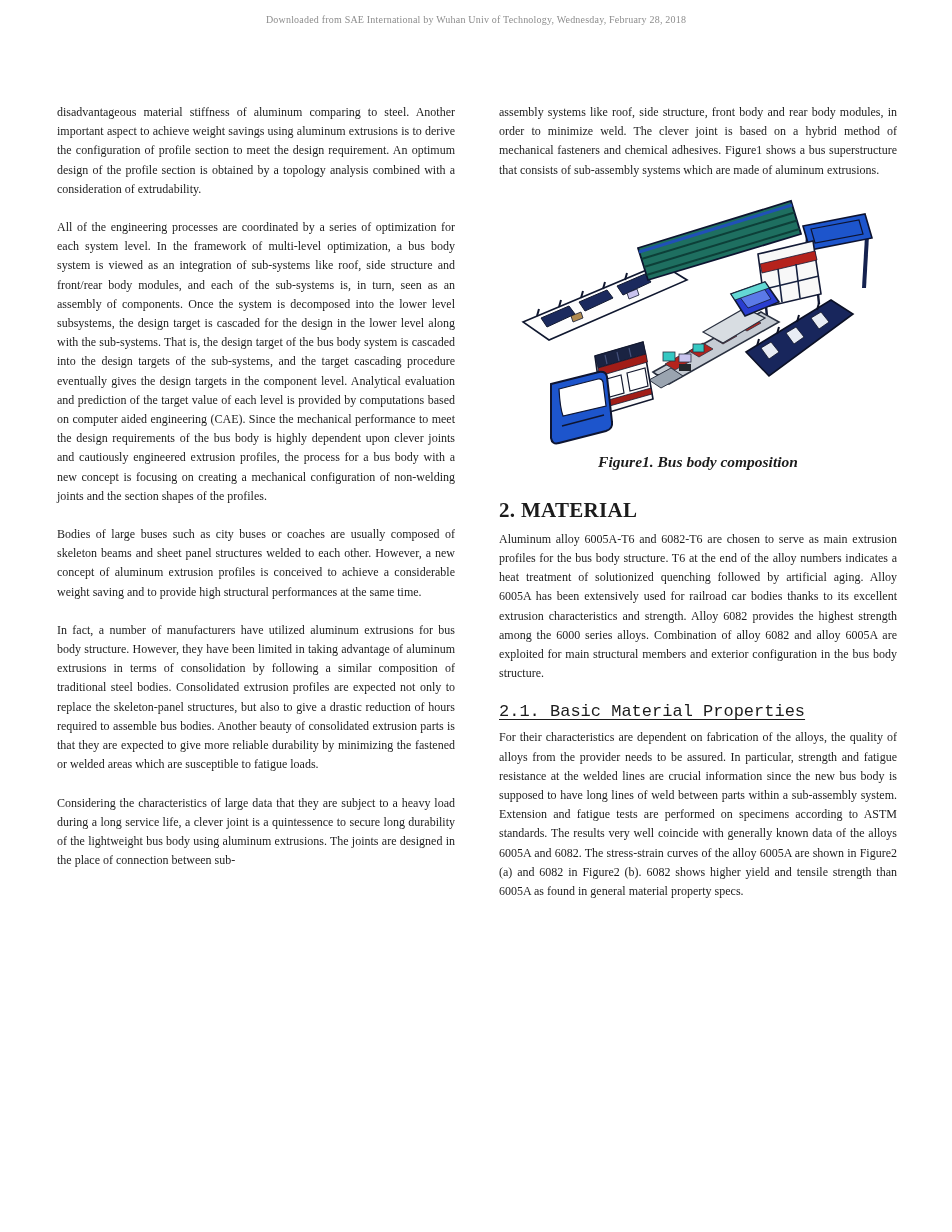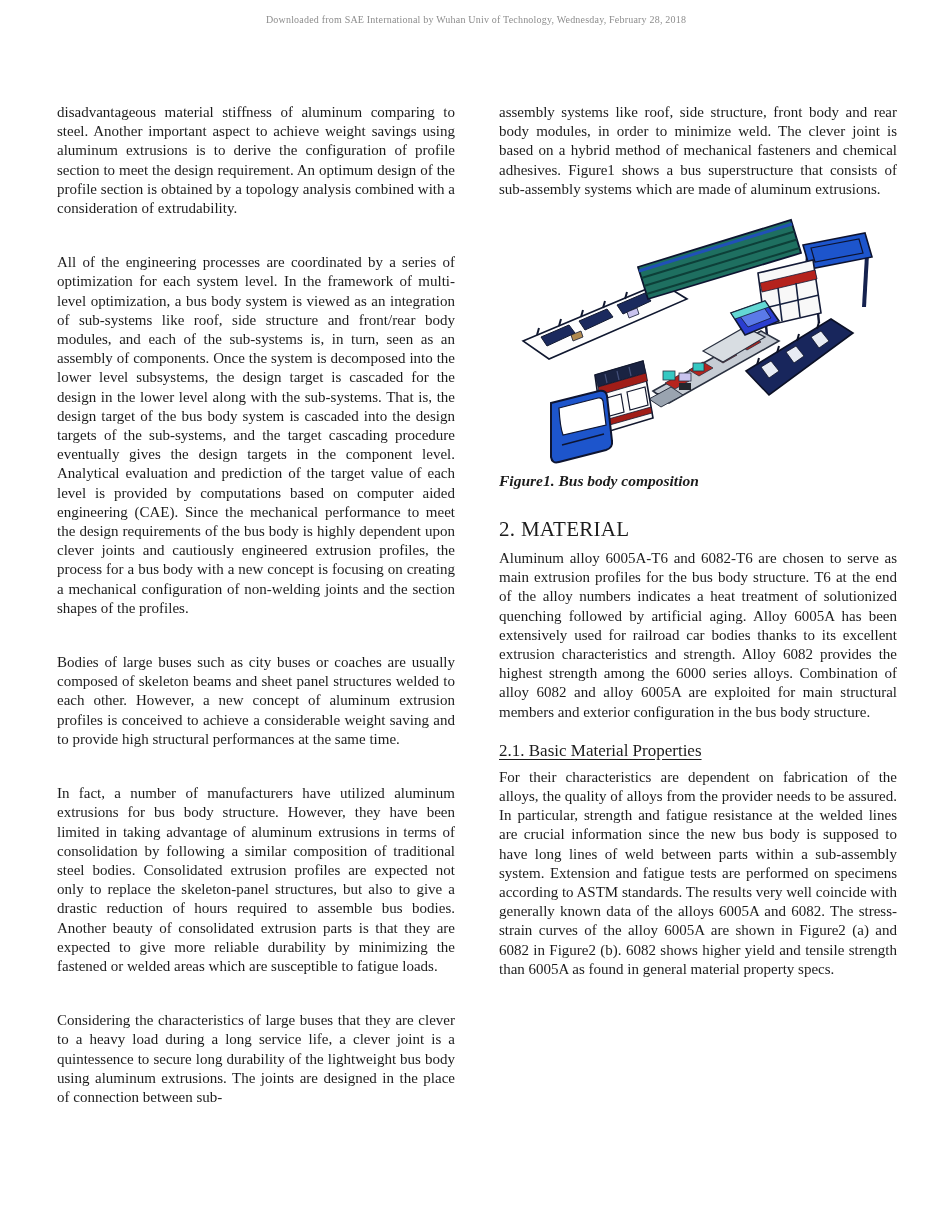--- a/index.html
+++ b/index.html
@@ -9,57 +9,57 @@
     color:#1c1c1c;
   }
   .watermark{
     position:absolute;top:14px;left:0;width:952px;
     text-align:center;font-size:10px;color:#8d8d8d;letter-spacing:.2px;
   }
   .col{position:absolute;top:103px;width:398px;}
   .col-left{left:57px;}
   .col-right{left:499px;}
   p.body-text{
-    margin:0;font-size:15px;line-height:19.2px;
+    margin:0;font-size:12px;line-height:19.2px;
     text-align:justify;
   }
-  p.body-text + p.body-text{margin-top:35px;}
+  p.body-text + p.body-text{margin-top:19px;}
   .doc-link{
     color:inherit;cursor:pointer;
     text-underline-offset:2px;
   }
   h1.dev-heading{
     margin:23px 0 0 0;font-size:21px;font-weight:bold;letter-spacing:.4px;
   }
   h2.num-heading{
     margin:11px 0 7px 0;font-size:21px;font-weight:normal;letter-spacing:.3px;
   }
-  h2.material-heading{margin-top:27px;}
+  h2.material-heading{margin-top:27px;font-weight:bold;}
   h3.sub-heading{
     margin:19px 0 7px 0;font-size:17px;font-weight:normal;
-    text-decoration:underline;text-underline-offset:3px;
+    text-decoration:underline;text-underline-offset:3px;font-family:Liberation Mono, monospace;
   }
   .figure-block{margin-top:14px;}
   .figure-block svg{display:block;margin:0 auto;}
   .figure-caption{
-    margin:7px 0 0 0;
+    margin:7px 0 0 0;text-align:center;
     font-size:15.5px;font-weight:bold;font-style:italic;
   }
 </style>
 </head>
 <body>
 
 <div class="watermark">Downloaded from SAE International by Wuhan Univ of Technology, Wednesday, February 28, 2018</div>
 
 <div class="col col-left">
   <p class="body-text">disadvantageous material stiffness of aluminum comparing to steel. Another important aspect to achieve weight savings using aluminum extrusions is to derive the configuration of profile section to meet the design requirement. An optimum design of the profile section is obtained by a topology analysis combined with a consideration of extrudability.</p>
   <p class="body-text">All of the engineering processes are coordinated by a series of optimization for each system level. In the framework of multi-level optimization, a bus body system is viewed as an integration of sub-systems like roof, side structure and front/rear body modules, and each of the sub-systems is, in turn, seen as an assembly of components. Once the system is decomposed into the lower level subsystems, the design target is cascaded for the design in the lower level along with the sub-systems. That is, the design target of the bus body system is cascaded into the design targets of the sub-systems, and the target cascading procedure eventually gives the design targets in the component level. Analytical evaluation and prediction of the target value of each level is provided by computations based on computer aided engineering (CAE). Since the mechanical performance to meet the design requirements of the bus body is highly dependent upon clever joints and cautiously engineered extrusion profiles, the process for a bus body with a new concept is focusing on creating a mechanical configuration of non-welding joints and the section shapes of the profiles.</p>
   <p class="body-text">Bodies of large buses such as city buses or coaches are usually composed of skeleton beams and sheet panel structures welded to each other. However, a new concept of aluminum extrusion profiles is conceived to achieve a considerable weight saving and to provide high structural performances at the same time.</p>
   <p class="body-text">In fact, a number of manufacturers have utilized aluminum extrusions for bus body structure. However, they have been limited in taking advantage of aluminum extrusions in terms of consolidation by following a similar composition of traditional steel bodies. Consolidated extrusion profiles are expected not only to replace the skeleton-panel structures, but also to give a drastic reduction of hours required to assemble bus bodies. Another beauty of consolidated extrusion parts is that they are expected to give more reliable durability by minimizing the fastened or welded areas which are susceptible to fatigue loads.</p>
-  <p class="body-text">Considering the characteristics of large buses that they are clever to a heavy load during a long service life, a clever joint is a quintessence to secure long durability of the lightweight bus body using aluminum extrusions. The joints are designed in the place of connection between sub-</p>
+  <p class="body-text">Considering the characteristics of large data that they are subject to a heavy load during a long service life, a clever joint is a quintessence to secure long durability of the lightweight bus body using aluminum extrusions. The joints are designed in the place of connection between sub-</p>
 </div>
 
 <div class="col col-right">
   <p class="body-text"><span>assembly systems like roof, side structure, front body and rear body modules, in order to minimize weld. The clever joint is based on a hybrid method of mechanical fasteners and chemical adhesives. </span><span class="doc-link">Figure1</span><span> shows a bus superstructure that consists of sub-assembly systems which are made of aluminum extrusions.</span></p>
 
   <div class="figure-block">
     <svg width="390" height="252" viewBox="0 0 390 252">
 
       <g>
         <polygon points="20,128 158,70 184,86 46,146" fill="#fdfdfd" stroke="#101830" stroke-width="1.6"></polygon>

